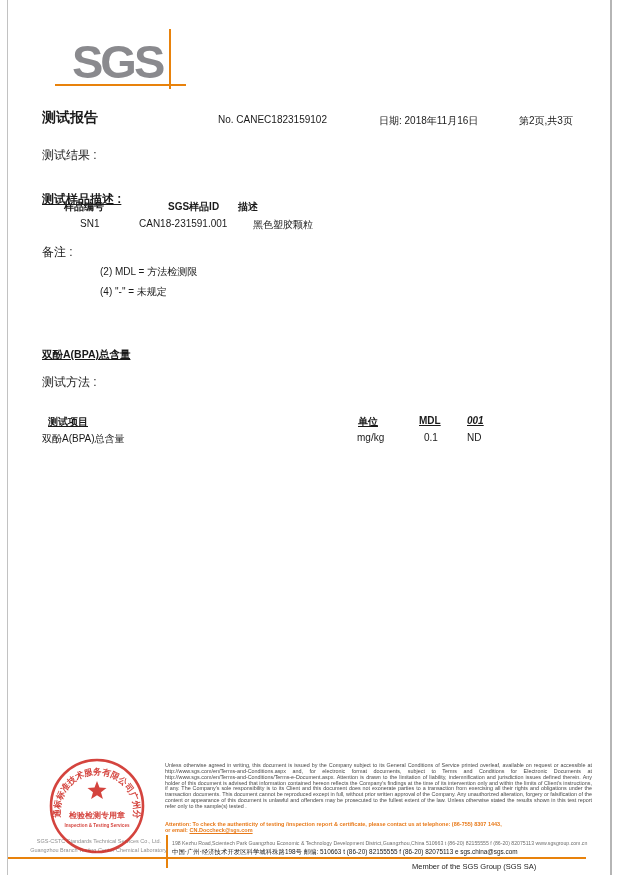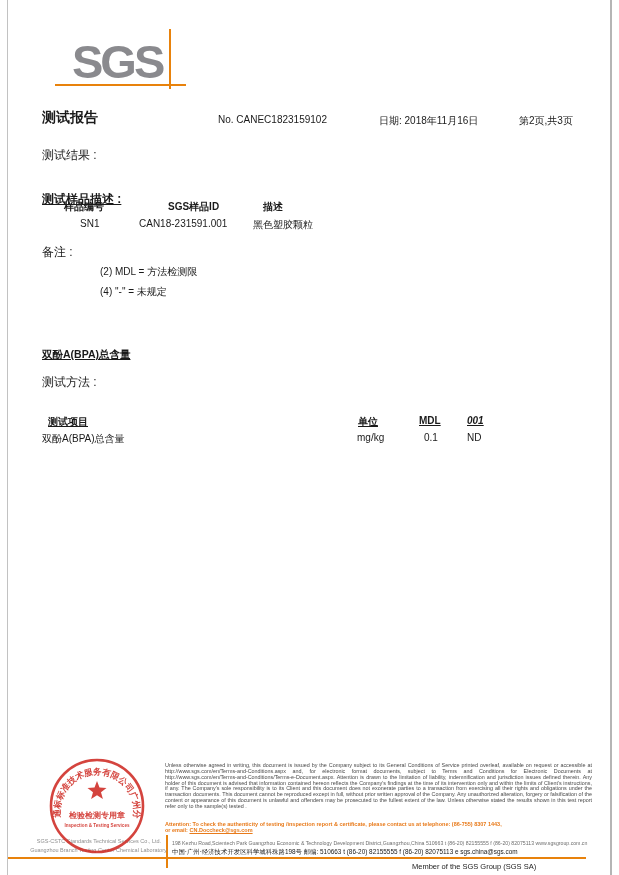--- a/index.html
+++ b/index.html
@@ -78,21 +78,21 @@
   <div class="report-no">No. CANEC1823159102</div>
   <div class="report-date">日期: 2018年11月16日</div>
   <div class="page-info">第2页,共3页</div>
 
   <div class="label10 test-result-label">测试结果 :</div>
   <div class="label10 sample-desc-label">测试样品描述 :</div>
 
   <div class="sample-table">
     <span class="h" style="left:22px">样品编号</span>
     <span class="h" style="left:126px">SGS样品ID</span>
-    <span class="h" style="left:221px">描述</span>
+    <span class="h" style="left:196px">描述</span>
     <span class="c" style="left:38px">SN1</span>
     <span class="c" style="left:97px">CAN18-231591.001</span>
     <span class="c" style="left:211px">黑色塑胶颗粒</span>
   </div>
 
   <div class="label10 notes-label">备注 :</div>
   <div class="notes">
     <div>(2) MDL = 方法检测限</div>
     <div>(4) "-" = 未规定</div>
   </div>

